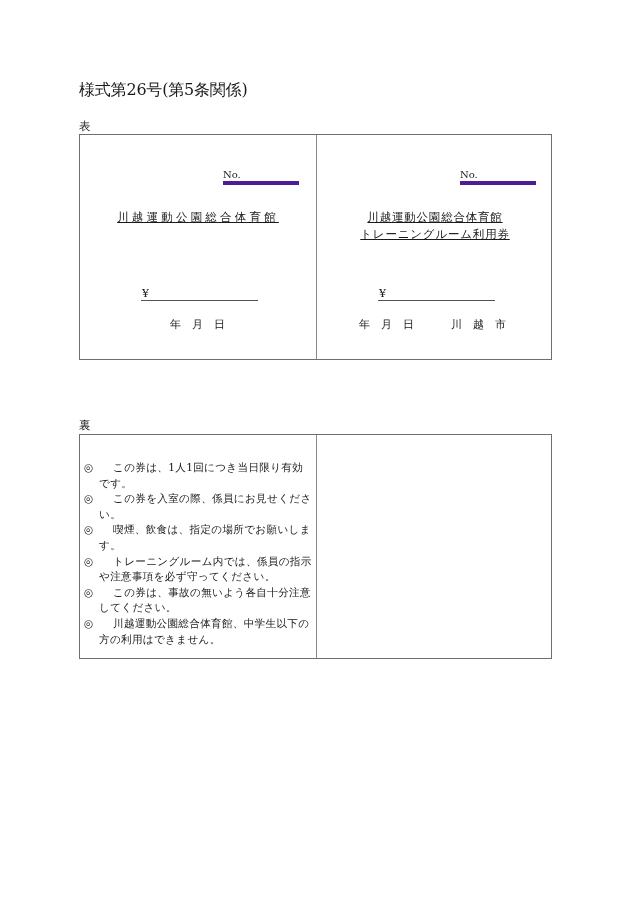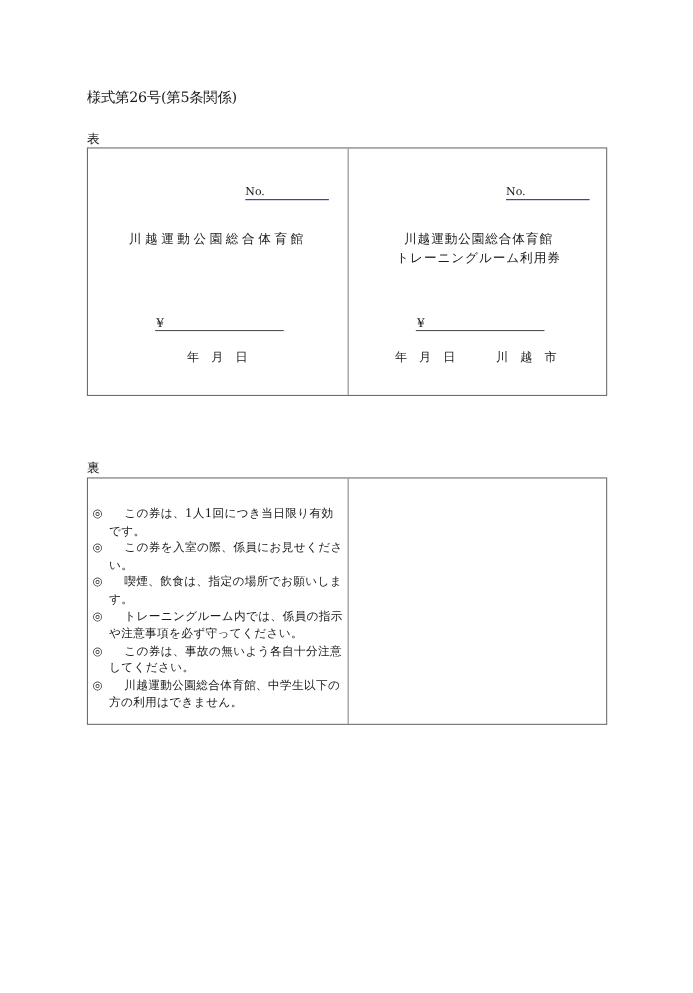--- a/index.html
+++ b/index.html
@@ -11,21 +11,21 @@
       width: 630px;
       height: 903px;
       position: relative;
       overflow: hidden;
       font-family: "DejaVu Serif", "Liberation Serif", serif;
       color: #1a1a1a;
     }
     .abs { position: absolute; }
     .form-label {
       left: 79px; top: 80px;
-      font-size: 13px;
+      font-size: 16px;
       letter-spacing: -0.2px;
     }
     .section-label {
       left: 79px;
       font-size: 11.5px;
     }
     .box {
       position: absolute;
       left: 79px;
       width: 473px;
@@ -48,31 +48,32 @@
       top: 0; bottom: 0;
       width: 236px;
     }
     .cell.left { left: 0; }
     .cell.right { left: 237px; }
 
     .no-field {
       position: absolute;
       left: 143px; top: 33px;
       width: 76px;
-      border-bottom: 1px solid #4c1d95;
+      border-bottom: 4px solid #4c1d95;
       font-size: 10px;
       line-height: 13px;
       height: 13px;
     }
     .title {
       position: absolute;
       left: 0; right: 0;
       text-align: center;
       font-size: 11.5px;
       line-height: 16px;
+      text-decoration: underline;
     }
     .title.l1 { top: 74px; }
     .title.l2 { top: 91px; }
     .title.spaced { letter-spacing: 3.2px; }
     .title.tight { letter-spacing: 0.8px; }
     .yen-field {
       position: absolute;
       left: 61px; top: 152px;
       width: 116px;
       border-bottom: 1px solid #555;

